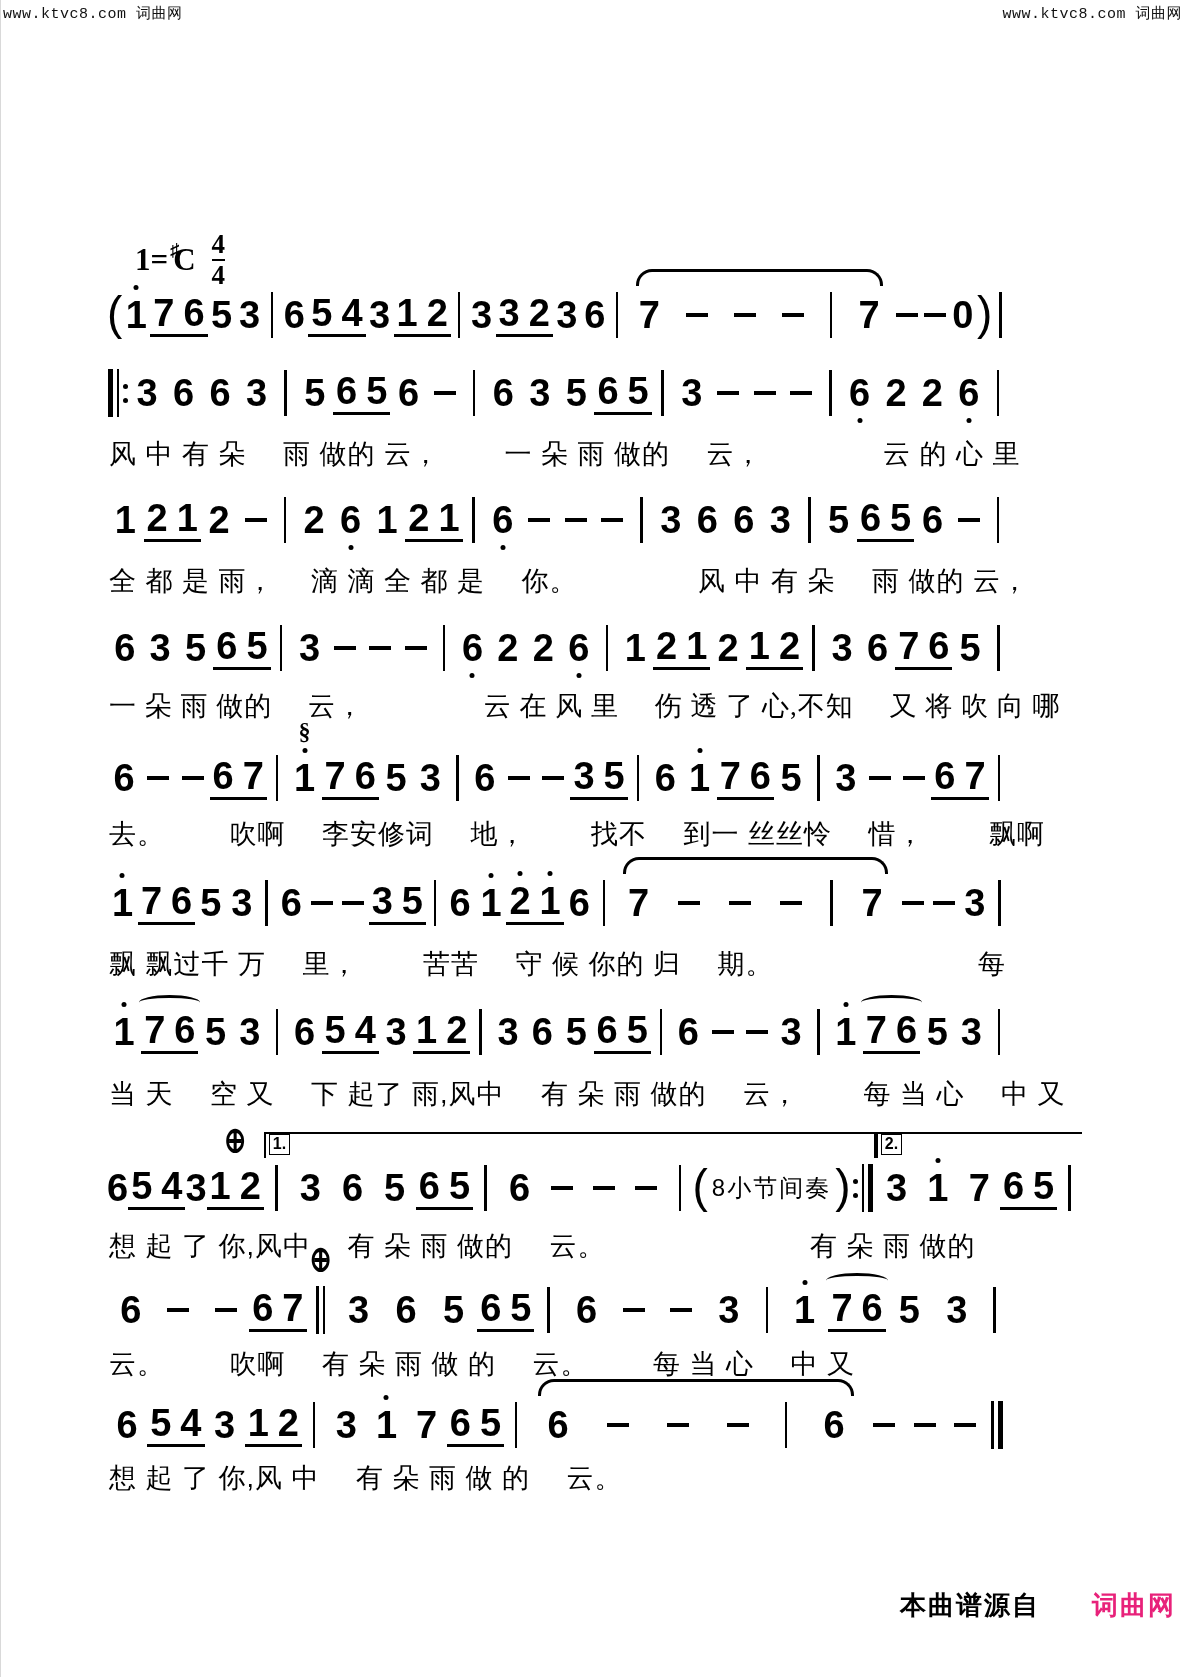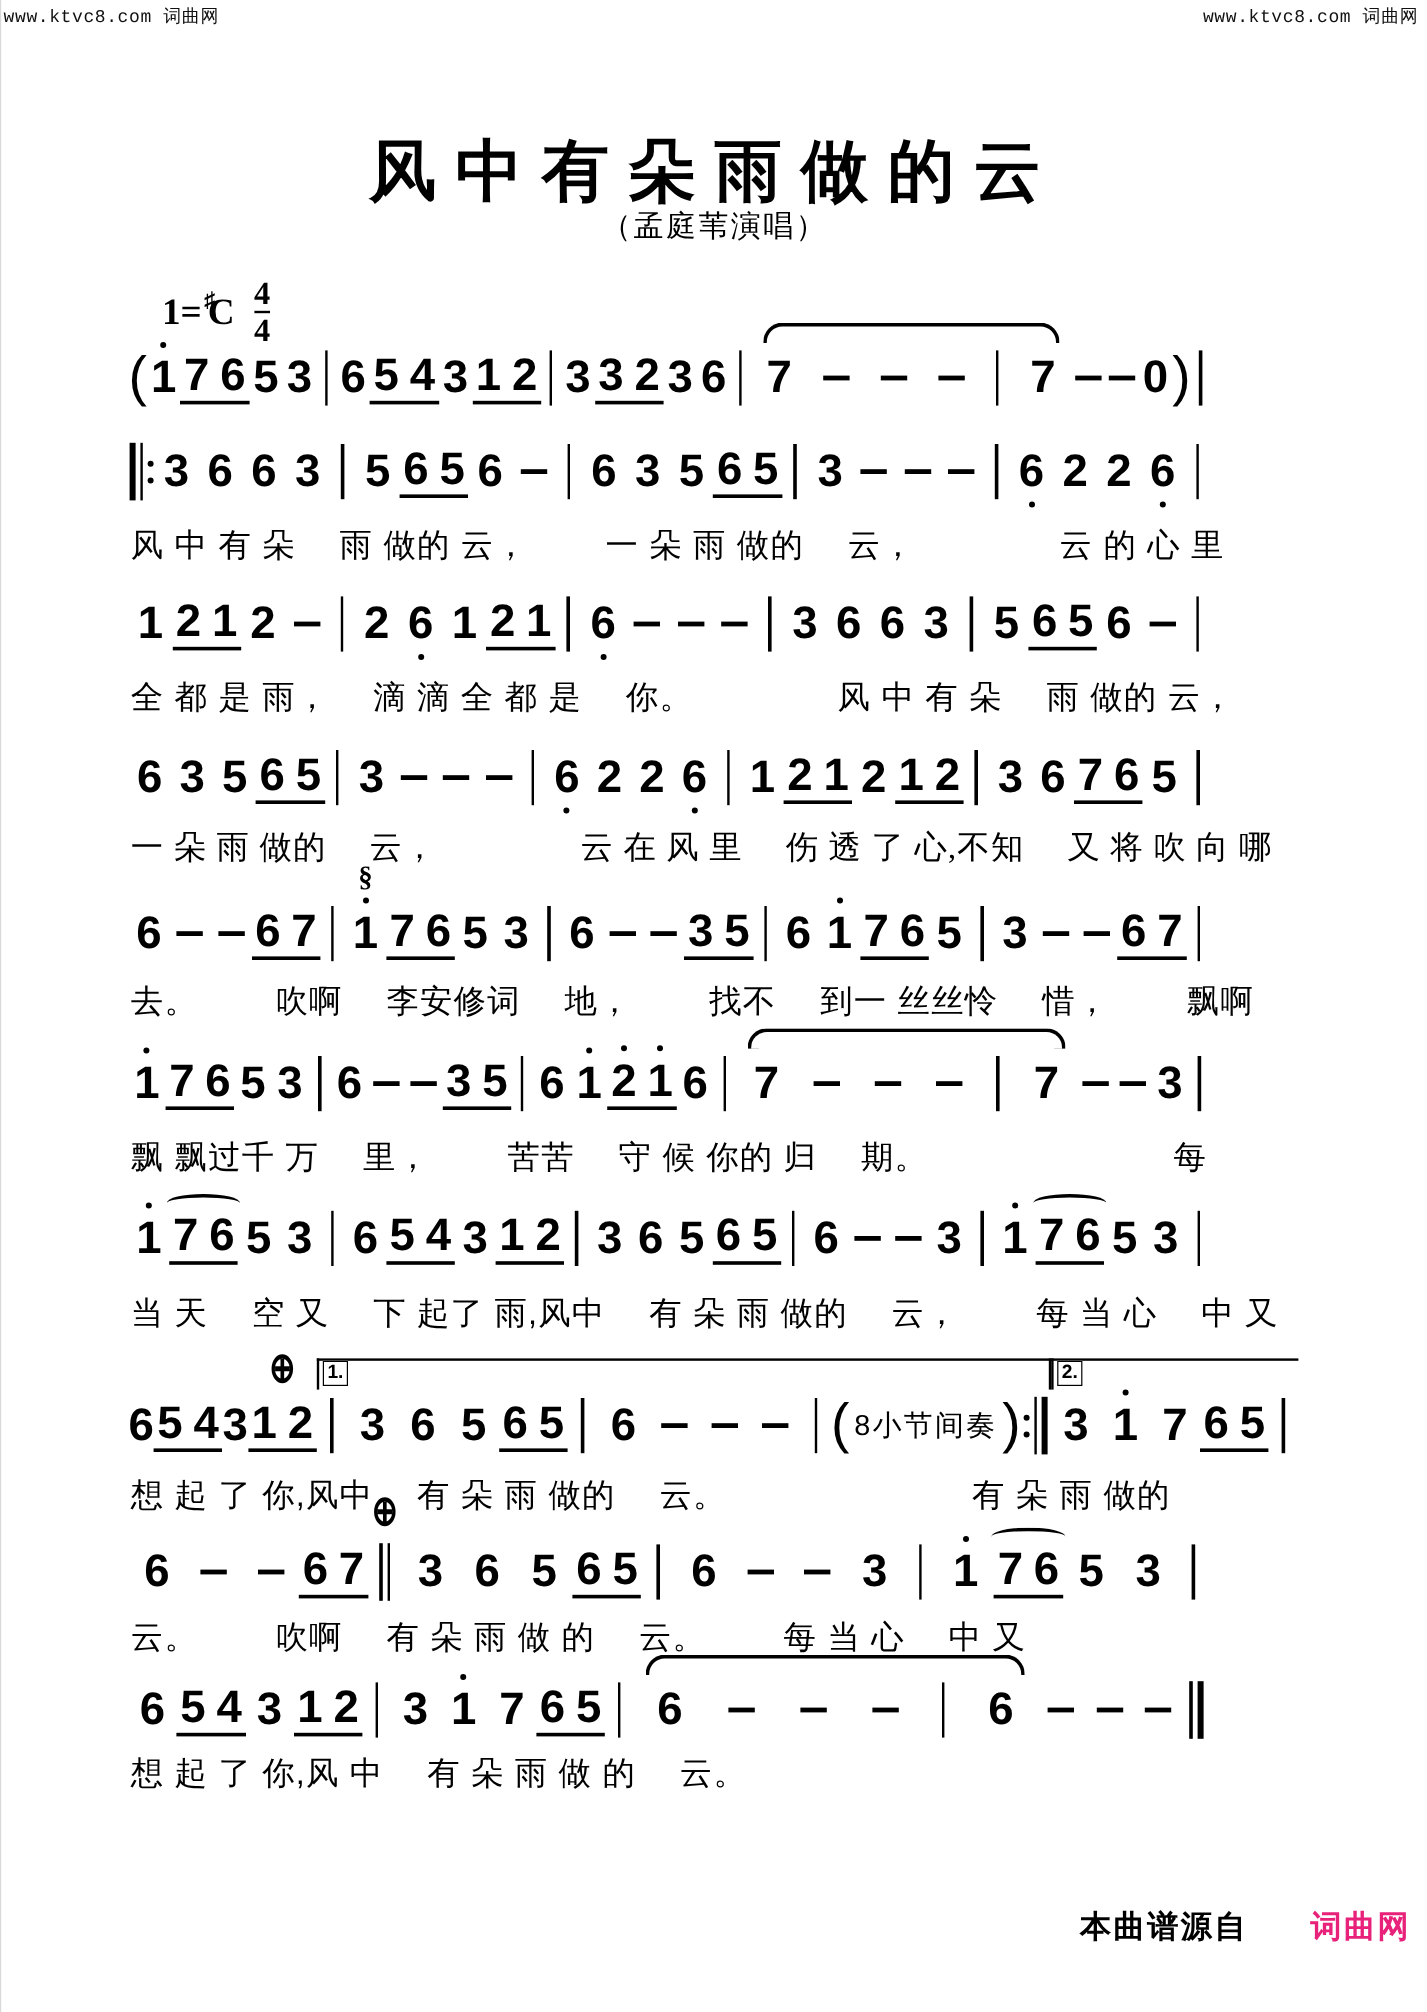--- a/index.html
+++ b/index.html
@@ -57,22 +57,20 @@
   .footer{position:absolute;top:1588px;right:14px;display:flex;align-items:flex-start;gap:52px;
           font-size:26px;font-weight:600;letter-spacing:2px;}
 </style>
 </head>
 <body>
 
 <div class="page">
   <div class="wm left">www.ktvc8.com 词曲网</div>
   <div class="wm right">www.ktvc8.com 词曲网</div>
 
-  <h1 class="title">风中有朵雨做的云</h1>
-  <div class="subtitle">（孟庭苇演唱）</div>
 
 
   <div class="keysig">
     <span style="display:inline-flex;align-items:center;">
       <span>1=</span>
         <span class="kacc">♯</span>
         <span>C</span>
     </span>
     <span class="timesig">
       <span>4</span>

